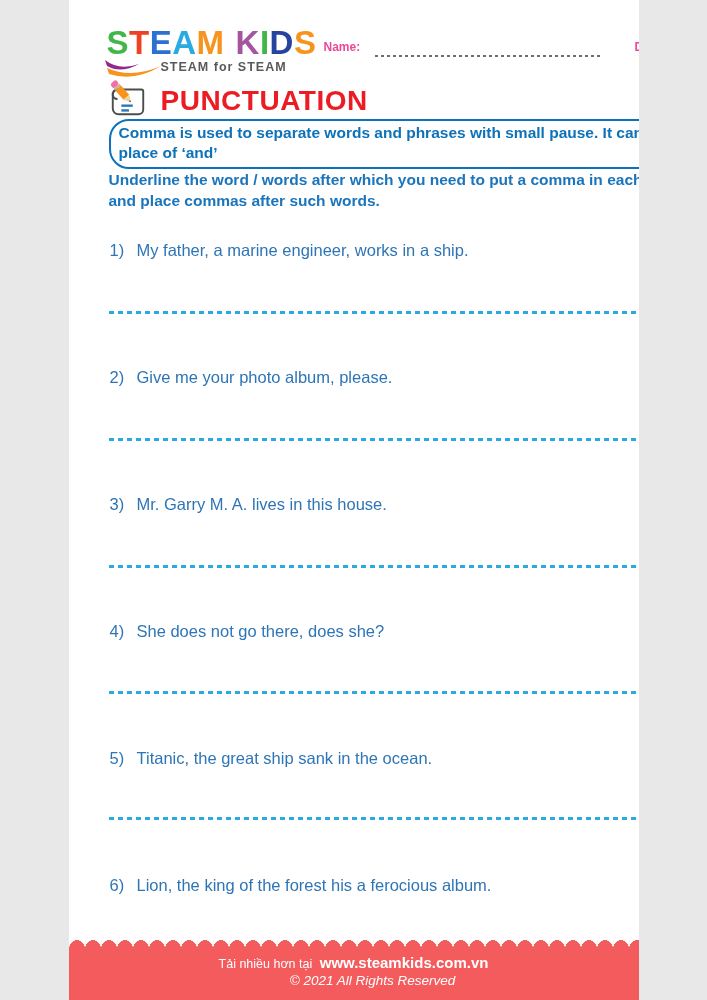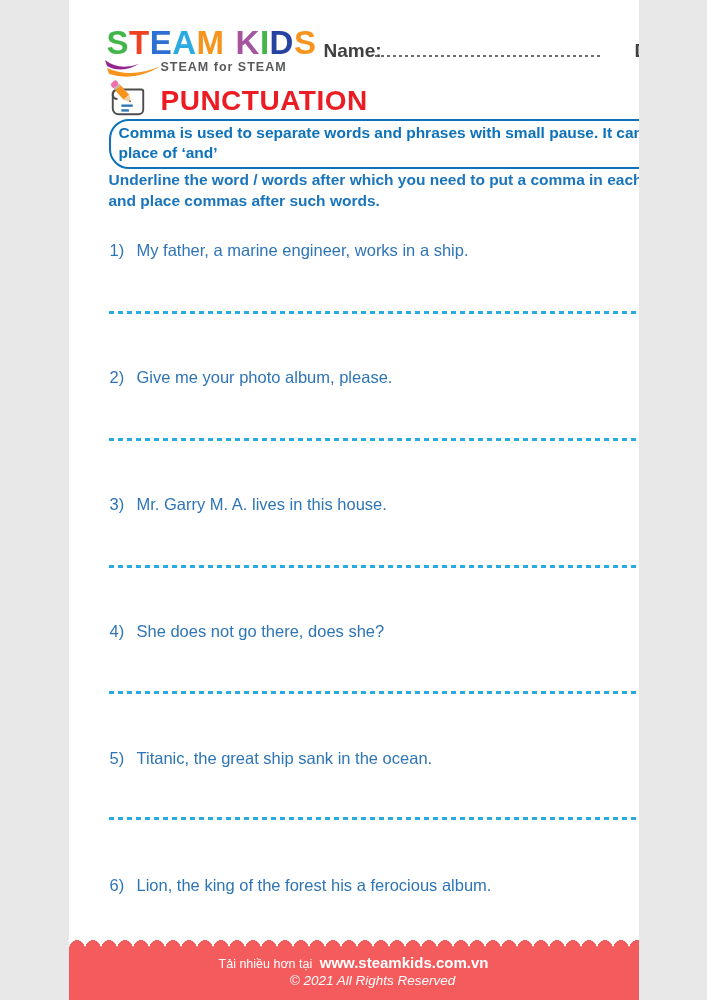--- a/index.html
+++ b/index.html
@@ -9,21 +9,21 @@
     font-family:"Liberation Sans",sans-serif;
   }
   
   .logo{position:absolute;left:38px;top:26px;}
   .logo-word{font-size:33px;font-weight:800;letter-spacing:.5px;line-height:1;white-space:nowrap;}
   .logo-word span{display:inline-block;}
   .logo-tagline{margin-left:54px;margin-top:1px;font-size:12.5px;font-weight:700;
     color:#58595B;letter-spacing:1px;white-space:nowrap;}
   .logo-swoosh{position:absolute;left:-4px;top:32px;}
   
-  .field-label{position:absolute;font-size:19px;font-weight:600;color:#404040;top:40px;}
+  .field-label{position:absolute;font-size:12px;font-weight:600;color:#ec4899;top:40px;}
   .name-label{left:255px;} .date-label{left:566px;}
   .dotted-line{position:absolute;top:55px;height:2px;
     background-image:repeating-linear-gradient(90deg,#6d6d6d 0 3px,transparent 3px 6px);}
   .name-line{left:306px;width:226px;} .date-line{left:597px;width:82px;}
   
   .book-icon{position:absolute;left:604px;top:54px;}
   
   .title-row{position:absolute;left:38px;top:79px;display:flex;align-items:center;gap:12px;}
   .page-title{font-size:28px;font-weight:800;color:#EC1C24;letter-spacing:.5px;}
   

